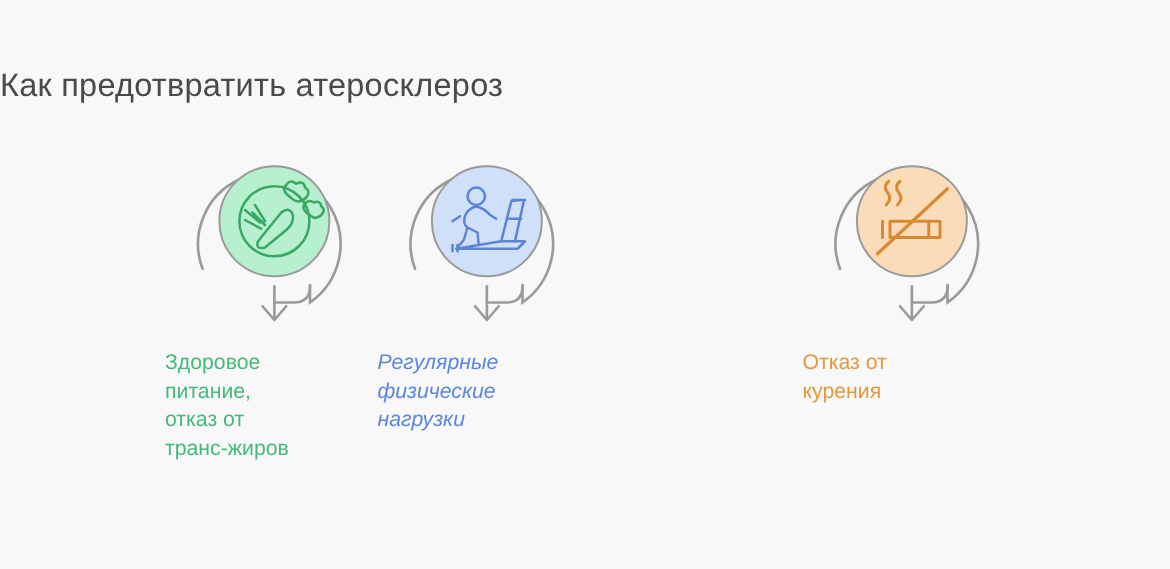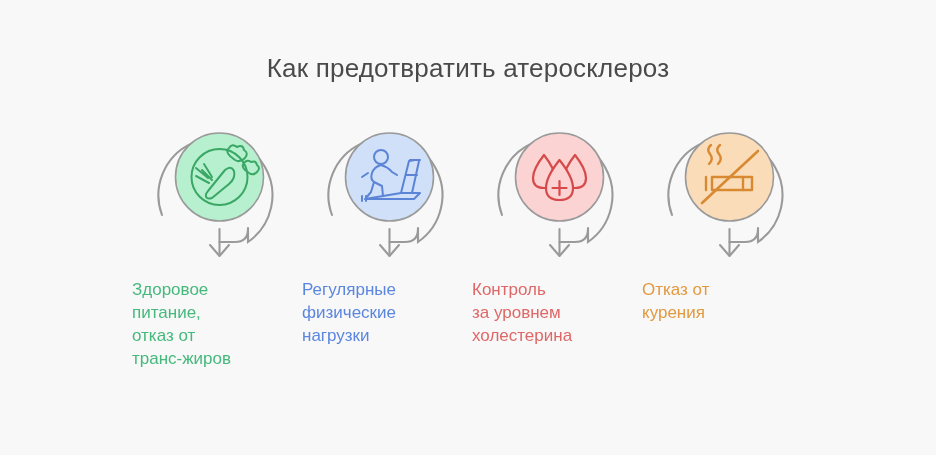--- a/index.html
+++ b/index.html
@@ -17,34 +17,34 @@
   #infographic {
     position: absolute;
     inset: 0;
     background: #f8f8f8;
   }
   #page-title {
     position: absolute;
     top: 53px;
     left: 0;
     width: 936px;
-    text-align: center;
+    text-align: left;
     font-size: 26px;
     font-weight: 400;
     letter-spacing: 0.2px;
     color: #4a4a4a;
     white-space: nowrap;
   }
   .step {
     position: absolute;
     top: 120px;
     width: 175px;
   }
   .step-1 { left: 132px; }
-  .step-2 { left: 302px; }
+  .step-2 { left: 302px; font-style: italic; }
   .step-3 { left: 472px; }
   .step-4 { left: 642px; }
 
   .badge-wrap {
     position: relative;
     width: 175px;
     height: 150px;
   }
   .badge-svg {
     position: absolute;
@@ -114,40 +114,20 @@
           <path d="M 108 40 L 118 40"></path>
           <path d="M 60 76 L 60 81 M 64 76 L 64 81"></path>
         </g>
       </svg>
     </div>
     <div class="step-label" style="color:#5b86e0">Регулярные
 физические
 нагрузки</div>
   </div>
 
-  <div class="step step-3">
-    <div class="badge-wrap">
-      <svg class="badge-svg" viewBox="0 0 175 150">
-        <path d="M 30 95 A 57 57 0 1 1 116 122 L 116 108" fill="none" stroke="#9a9a9a" stroke-width="2.1" stroke-linecap="round"></path>
-        <path d="M 87.5 109 L 87.5 135" fill="none" stroke="#9a9a9a" stroke-width="2.1" stroke-linecap="round"></path>
-        <path d="M 116 109 Q 116 122 103 122 L 87.5 122" fill="none" stroke="#9a9a9a" stroke-width="2.1" stroke-linecap="round"></path>
-        <path d="M 78 125 L 87.5 136 L 97 125" fill="none" stroke="#9a9a9a" stroke-width="2.1" stroke-linecap="round" stroke-linejoin="round"></path>
-        <circle cx="87.5" cy="57" r="44" fill="#fbd3d3" stroke="#9a9a9a" stroke-width="1.6"></circle>
-        <g stroke="#d84a4a" fill="none" stroke-width="2.2" stroke-linecap="round" stroke-linejoin="round">
-          <path d="M 72 35 Q 83 49 83 58 Q 83 68 72 68 Q 61 68 61 58 Q 61 49 72 35 Z"></path>
-          <path d="M 103 35 Q 114 49 114 58 Q 114 68 103 68 Q 92 68 92 58 Q 92 49 103 35 Z"></path>
-          <path d="M 87.5 40 Q 101 57 101 68 Q 101 80 87.5 80 Q 74 80 74 68 Q 74 57 87.5 40 Z" fill="#fbd3d3"></path>
-          <path d="M 87.5 61 L 87.5 75 M 80.5 68 L 94.5 68"></path>
-        </g>
-      </svg>
-    </div>
-    <div class="step-label" style="color:#e06767">Контроль
-за уровнем
-холестерина</div>
-  </div>
 
   <div class="step step-4">
     <div class="badge-wrap">
       <svg class="badge-svg" viewBox="0 0 175 150">
         <path d="M 30 95 A 57 57 0 1 1 116 122 L 116 108" fill="none" stroke="#9a9a9a" stroke-width="2.1" stroke-linecap="round"></path>
         <path d="M 87.5 109 L 87.5 135" fill="none" stroke="#9a9a9a" stroke-width="2.1" stroke-linecap="round"></path>
         <path d="M 116 109 Q 116 122 103 122 L 87.5 122" fill="none" stroke="#9a9a9a" stroke-width="2.1" stroke-linecap="round"></path>
         <path d="M 78 125 L 87.5 136 L 97 125" fill="none" stroke="#9a9a9a" stroke-width="2.1" stroke-linecap="round" stroke-linejoin="round"></path>
         <circle cx="87.5" cy="57" r="44" fill="#fbdcb8" stroke="#9a9a9a" stroke-width="1.6"></circle>
         <g stroke="#d88a33" fill="none" stroke-width="2.4" stroke-linecap="round" stroke-linejoin="round">

